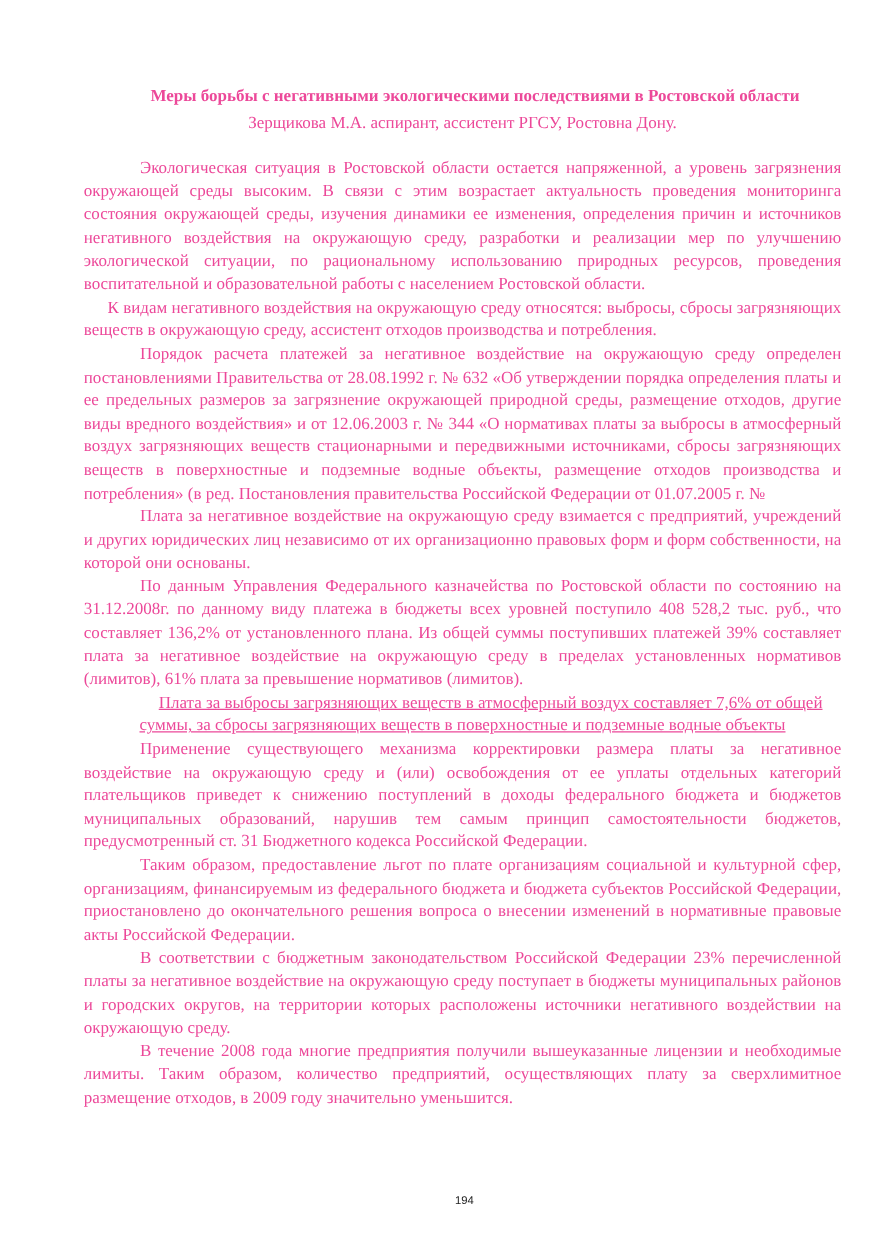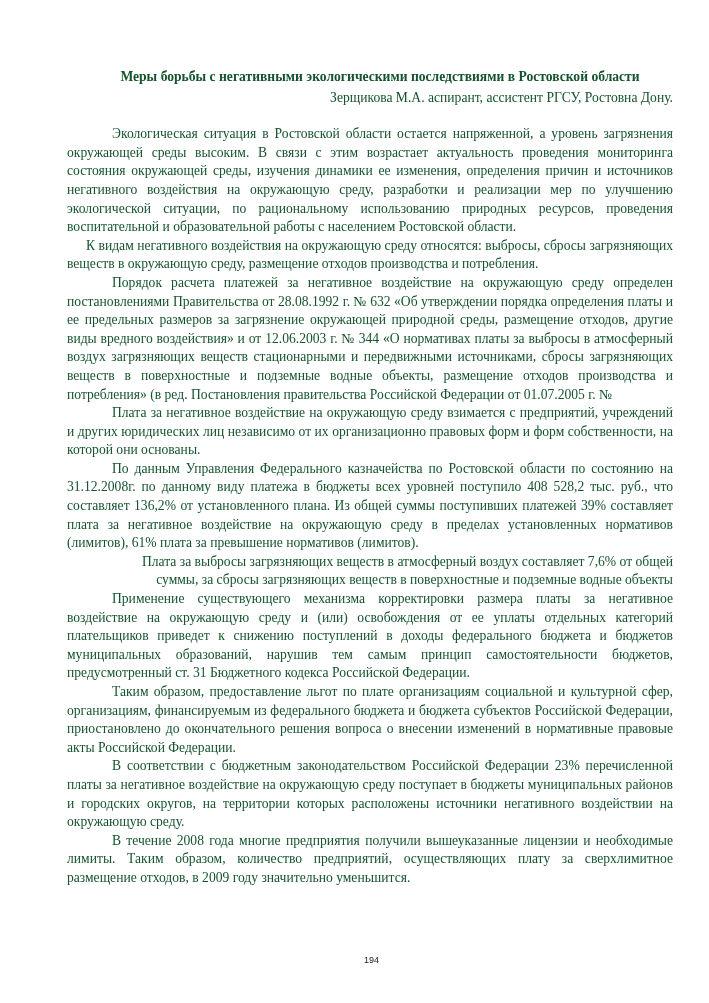--- a/index.html
+++ b/index.html
@@ -1,48 +1,48 @@
 <!DOCTYPE html>
 <html><head>
 <meta charset="utf-8">
 <style>
   html, body { margin: 0; padding: 0; background: #ffffff; }
   body { width: 709px; height: 1003px; position: relative; overflow: hidden; }
   .page {
     position: absolute; left: 67px; top: 68px; width: 606px;
     font-family: "Liberation Serif", "DejaVu Serif", serif;
-    font-size: 13.6px; line-height: 18.6px; color: #14532d;
+    font-size: 13.6px; line-height: 18.6px; color: #ec4899;
   }
   .title {
     font-weight: bold; text-align: center; margin: 0 0 2px 0;
     padding-left: 20px; font-size: 13.6px;
   }
-  .author { margin: 0 0 0 0; text-align: right; }
+  .author { margin: 0 0 0 0; text-align: center; }
   .spacer { height: 18px; }
   p.para { margin: 0; text-align: justify; text-indent: 41px; }
   p.para.indent-sm { text-indent: 19px; }
   p.para.indent-lg { text-indent: 45px; }
   p.para.indent-md { text-indent: 34px; }
   p.para.noindent-line { text-indent: 0; }
-  p.para.left { text-align: right; }
+  p.para.left { text-align: center; text-decoration: underline; }
   .page-number {
     position: absolute; left: 0; width: 709px; top: 955px; text-align: center;
     font-family: "Liberation Sans", "DejaVu Sans", sans-serif; font-size: 9px; color: #222; padding-left: 17px;
   }
 </style>
 </head>
 <body>
 
 <div class="page">
   <div class="title">Меры борьбы с негативными экологическими последствиями в Ростовской области</div>
   <div class="author">Зерщикова М.А.  аспирант, ассистент РГСУ, Ростовна  Дону.</div>
   <div class="spacer"></div>
 
   <p class="para indent-lg">Экологическая ситуация в Ростовской области остается напряженной, а уровень загрязнения окружающей среды   высоким. В связи с этим возрастает актуальность проведения мониторинга состояния окружающей среды, изучения динамики ее изменения, определения причин и источников негативного воздействия на окружающую среду, разработки и реализации мер по улучшению экологической ситуации, по рациональному использованию природных ресурсов, проведения воспитательной и образовательной работы с населением Ростовской области.</p>
-  <p class="para indent-sm">К видам негативного воздействия на окружающую среду относятся: выбросы, сбросы загрязняющих веществ в окружающую среду, размещение отходов производства и потребления.</p>
+  <p class="para indent-sm">К видам негативного воздействия на окружающую среду относятся: выбросы, сбросы загрязняющих веществ в окружающую среду, ассистент отходов производства и потребления.</p>
   <p class="para indent-lg">Порядок расчета платежей за негативное воздействие на окружающую среду определен постановлениями Правительства от 28.08.1992 г. № 632 «Об утверждении порядка определения платы и ее предельных размеров за загрязнение окружающей природной среды, размещение отходов, другие виды вредного воздействия» и от 12.06.2003 г. № 344 «О нормативах платы за выбросы в атмосферный воздух загрязняющих веществ стационарными и передвижными источниками, сбросы загрязняющих веществ в поверхностные и подземные водные объекты, размещение отходов производства и потребления» (в ред. Постановления правительства Российской Федерации от 01.07.2005 г. №</p>
   <p class="para indent-lg">Плата за негативное воздействие на окружающую среду взимается с предприятий, учреждений и других юридических лиц независимо от их организационно правовых форм и форм собственности, на которой они основаны.</p>
   <p class="para indent-lg">По данным Управления Федерального казначейства по Ростовской области по состоянию на 31.12.2008г. по данному виду платежа в бюджеты всех уровней поступило 408 528,2 тыс. руб., что составляет 136,2% от установленного плана. Из общей суммы поступивших платежей 39% составляет плата за негативное воздействие на окружающую среду в пределах установленных нормативов (лимитов), 61%   плата за превышение нормативов (лимитов).</p>
   <p class="para indent-lg left">Плата за выбросы загрязняющих веществ в атмосферный воздух составляет 7,6% от общей суммы, за сбросы загрязняющих веществ в поверхностные и подземные водные объекты</p>
   <p class="para indent-lg">Применение существующего механизма корректировки размера платы за негативное воздействие на окружающую среду и (или) освобождения от ее уплаты отдельных категорий плательщиков приведет к снижению поступлений в доходы федерального бюджета и бюджетов муниципальных образований, нарушив тем самым принцип самостоятельности бюджетов, предусмотренный ст. 31 Бюджетного кодекса Российской Федерации.</p>
   <p class="para indent-lg">Таким образом, предоставление льгот по плате организациям социальной и культурной сфер, организациям, финансируемым из федерального бюджета и бюджета субъектов Российской Федерации, приостановлено до окончательного решения вопроса о внесении изменений в нормативные правовые акты Российской Федерации.</p>
   <p class="para indent-lg">В соответствии с бюджетным законодательством Российской Федерации 23% перечисленной платы за негативное воздействие на окружающую среду поступает в бюджеты муниципальных районов и городских округов, на территории которых расположены источники негативного воздействии на окружающую среду.</p>
   <p class="para indent-lg">В течение 2008 года многие предприятия получили вышеуказанные лицензии и необходимые лимиты. Таким образом, количество предприятий, осуществляющих плату за сверхлимитное размещение отходов, в 2009 году значительно уменьшится.</p>
 </div>
 

